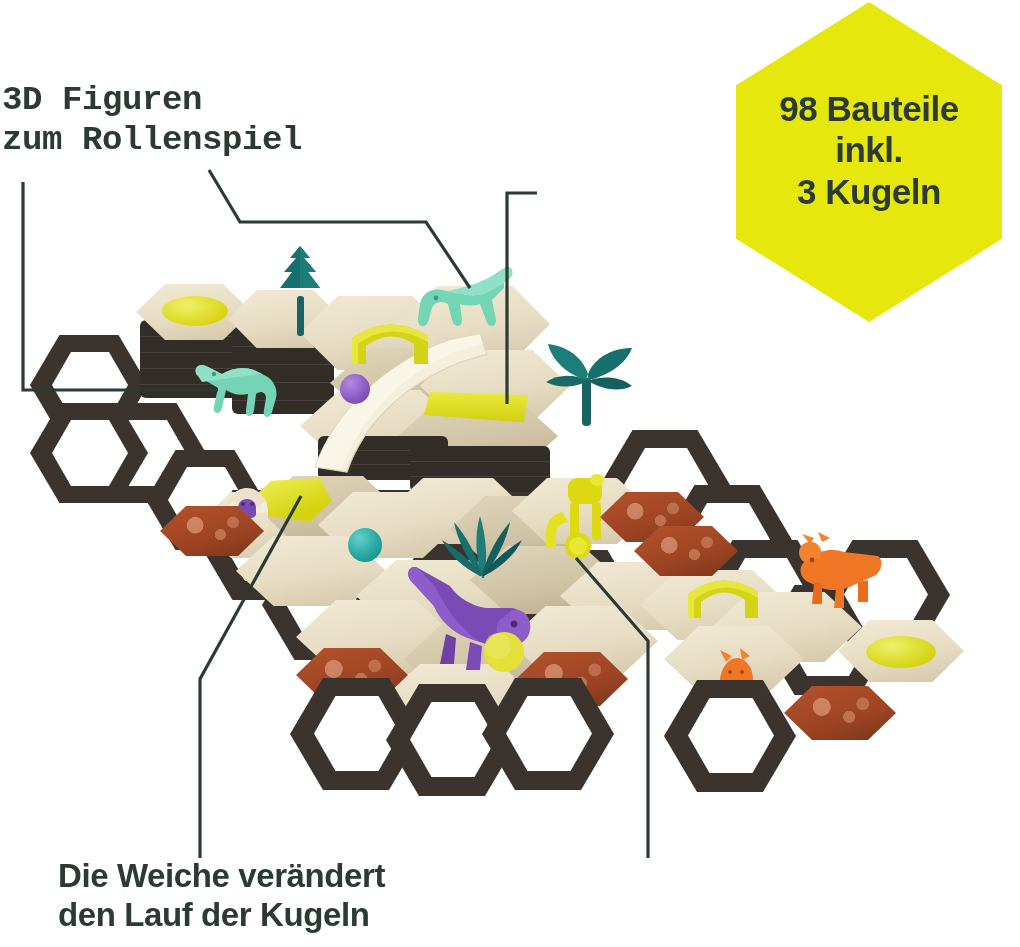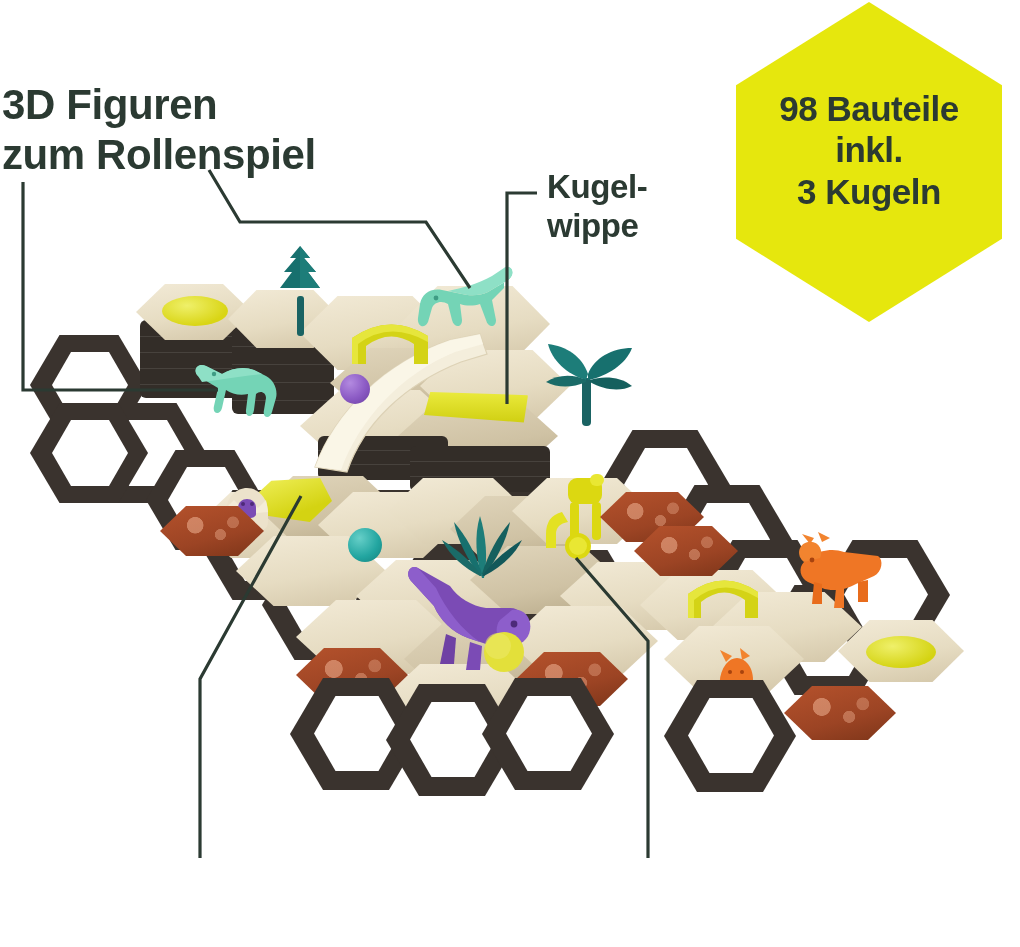--- a/index.html
+++ b/index.html
@@ -14,21 +14,21 @@
   
   .callout{
     position:absolute;
     color:#2b3a32;
     font-weight:700;
     letter-spacing:-0.4px;
     line-height:1.18;
     white-space:pre-line;
     font-family:"Liberation Sans", sans-serif;
   }
-  #callout-figuren{left:2px;  top:80px;  font-size:42px;}
+  #callout-figuren{left:2px;  top:80px;  font-size:34px;font-family:Liberation Mono, monospace;}
   #callout-wippe  {left:547px;top:168px; font-size:33px;}
   #callout-weiche {left:58px; top:857px; font-size:33px;}
   #callout-hammer {left:585px;top:857px; font-size:33px;}
 
   
   #leaders{position:absolute;left:0;top:0;width:1020px;height:947px;pointer-events:none;}
   #leaders path{fill:none;stroke:#2b3a32;stroke-width:3.2;stroke-linecap:butt;stroke-linejoin:miter;}
 
   
   #badge{
@@ -327,23 +327,23 @@
     <path d="M537 193 L507 193 L507 404" stroke="#2b3a32"></path>
 
     <path d="M301 496 L200 679 L200 858" stroke="#2b3a32"></path>
 
     <path d="M576 558 L648 641 L648 858" stroke="#2b3a32"></path>
   </svg>
 
   <div class="callout" id="callout-figuren" style="color: rgb(43, 58, 50);">3D Figuren
 zum Rollenspiel</div>
 
-  <div class="callout" id="callout-wippe" style="color: rgb(43, 58, 50);">Kugel-
-wippe</div>
-
+
+  <div class="callout" id="callout-weiche" style="color: rgb(43, 58, 50);">Die Weiche verändert
+den Lauf der Kugeln</div>
 
 
   <div id="badge" style="--badge-yellow: #e6e70d;">
     <div class="hexshape"></div>
     <div class="badge-text" style="color: rgb(43, 58, 50);">98 Bauteile
 inkl.
 3 Kugeln</div>
   </div>
 
 </div>

